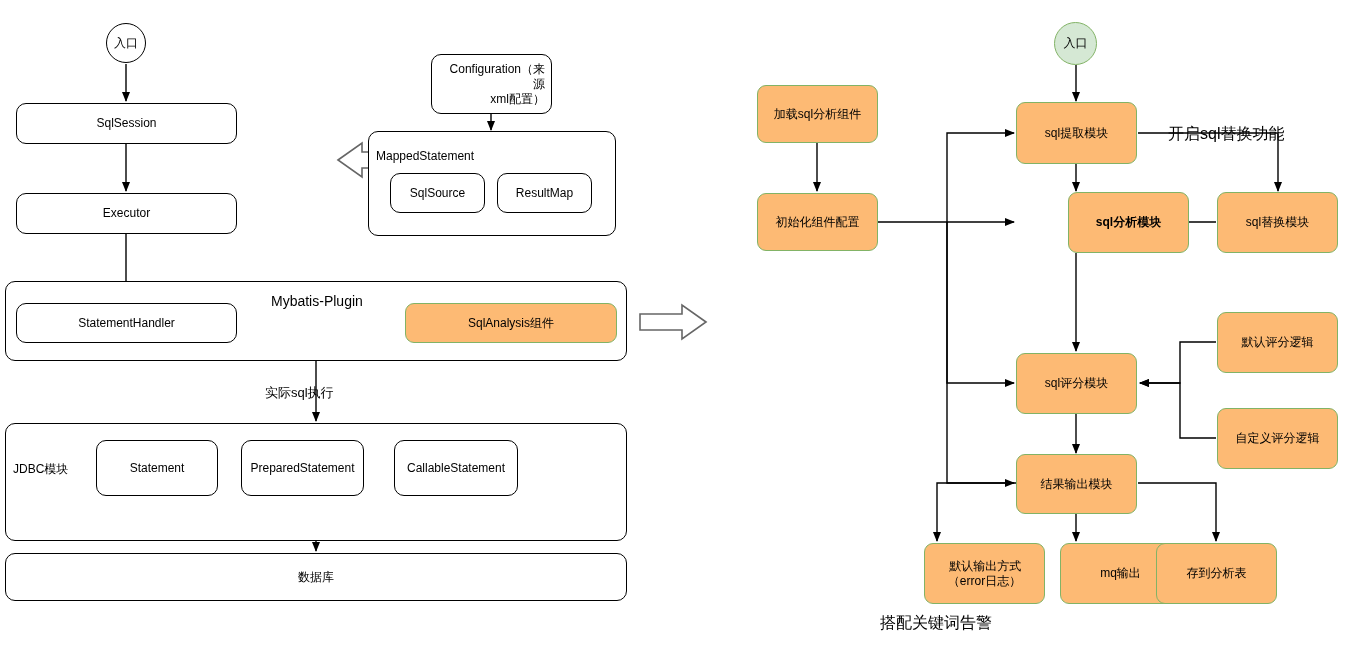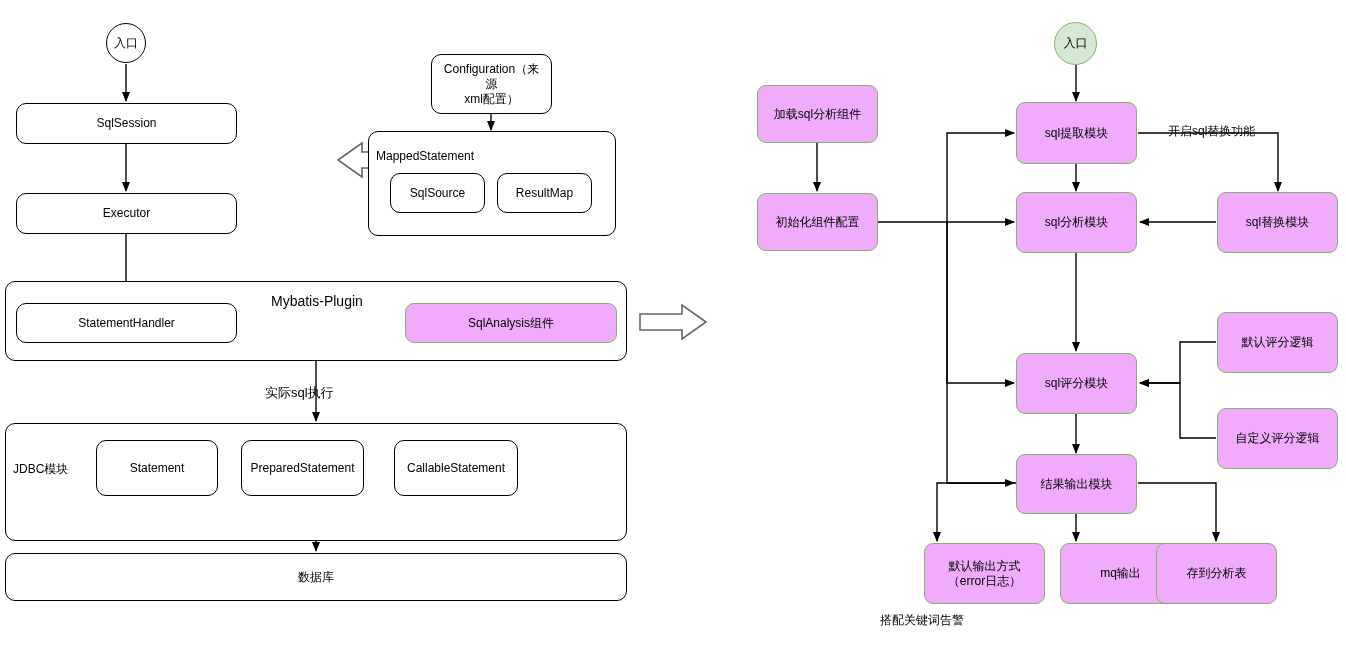--- a/index.html
+++ b/index.html
@@ -21,53 +21,53 @@
     width:1346px;
     height:667px;
     pointer-events:none;
   }
   .node{
     position:absolute;
     box-sizing:border-box;
     display:flex;
     align-items:center;
     justify-content:center;
-    text-align:center;
+    text-align:right;
     line-height:1.25;
     white-space:pre-line;
     font-size:12px;
     border-radius:10px;
   }
   .plain{
     background:#ffffff;
     border:1px solid #000000;
   }
   .green{
-    background:#f0abfc;
+    background:#fdba74;
     border:1px solid #82b366;
     border-radius:9px;
   }
   .container{
     align-items:flex-start;
     justify-content:flex-start;
   }
   .circle{
     position:absolute;
     box-sizing:border-box;
     display:flex;
     align-items:center;
     justify-content:center;
     border-radius:50%;
     font-size:12px;
   }
   .circle.plain{border:1px solid #000000;background:#ffffff;}
   .circle.green{border:1px solid #82b366;background:#d5e8d4;}
   .freetext{
     position:absolute;
-    font-size:12px;
+    font-size:16px;
     color:#000000;
     white-space:pre-line;
     line-height:1.3;
   }
   .grouplabel{
     position:absolute;
     font-size:12px;
     color:#000000;
   }
   .bigtitle{
@@ -188,21 +188,21 @@
   </div>
 
   <div class="node green" style="left:757px;top:193px;width:121px;height:58px;">
     <span>初始化组件配置</span>
   </div>
 
   <div class="node green" style="left:1016px;top:102px;width:121px;height:62px;">
     <span>sql提取模块</span>
   </div>
 
-  <div class="node green" style="left:1016px;top:192px;width:121px;height:61px;">
+  <div class="node green" style="left:1068px;top:192px;width:121px;height:61px;font-weight:bold;">
     <span>sql分析模块</span>
   </div>
 
   <div class="node green" style="left:1217px;top:192px;width:121px;height:61px;">
     <span>sql替换模块</span>
   </div>
 
   <div class="freetext" style="left:1168px;top:124px;">开启sql替换功能</div>
 
   <div class="node green" style="left:1016px;top:353px;width:121px;height:61px;">

